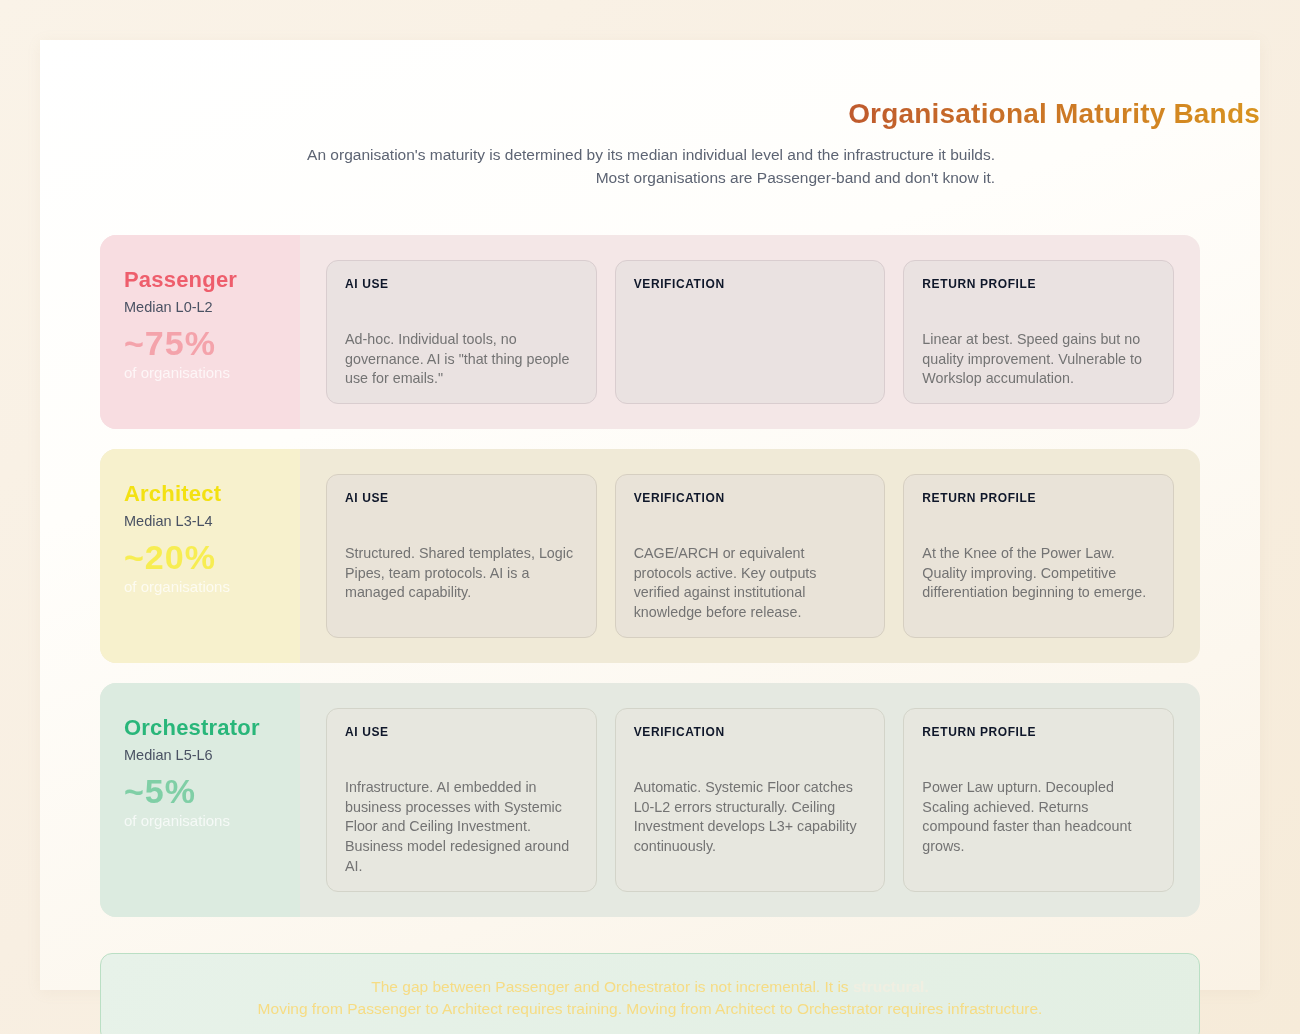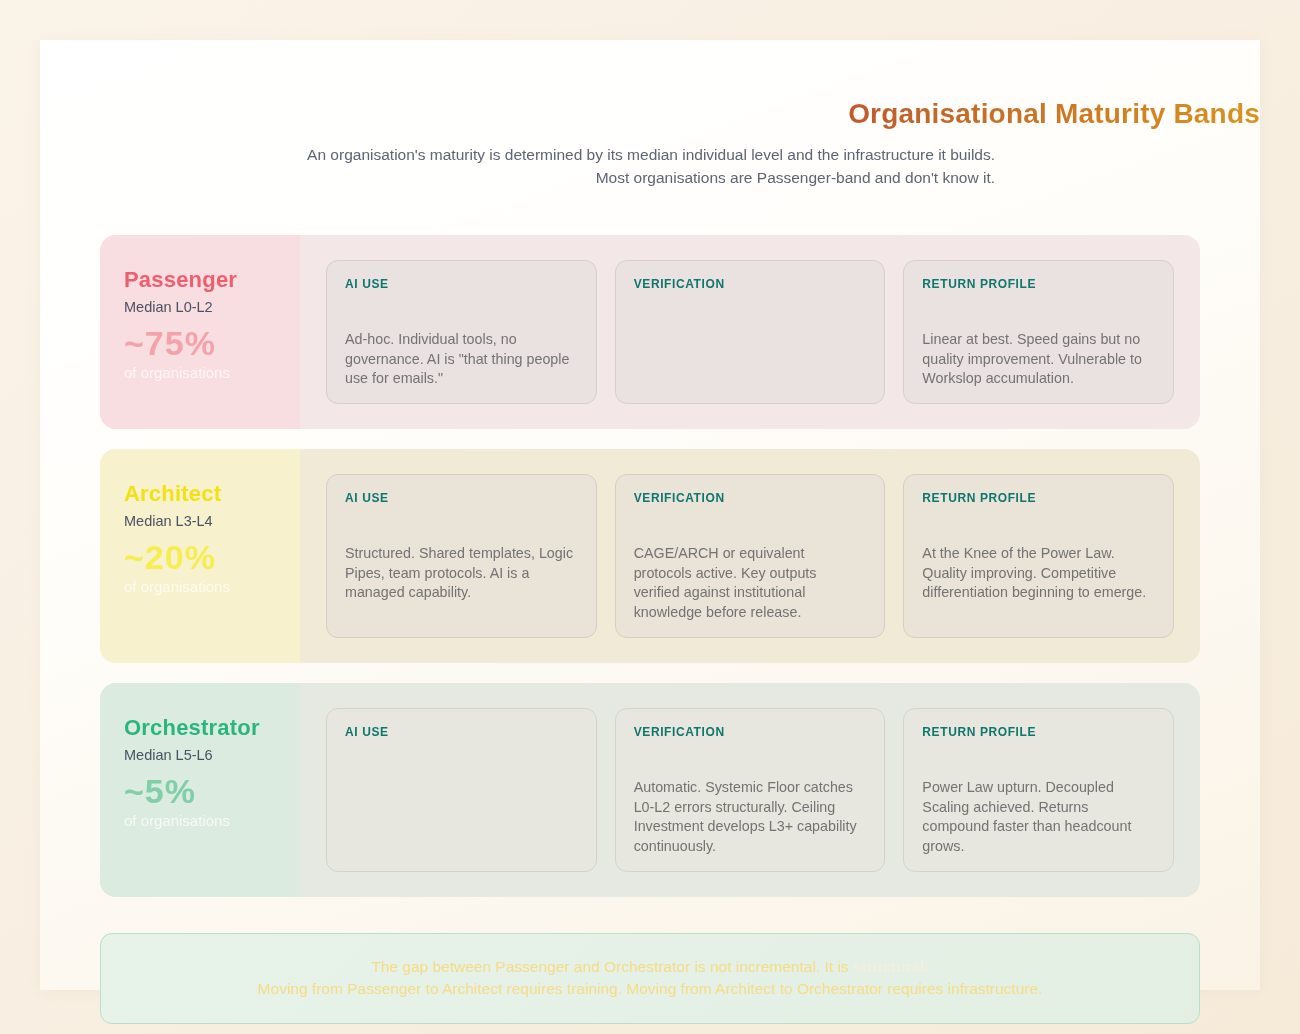--- a/index.html
+++ b/index.html
@@ -59,21 +59,21 @@
   .card {
     flex: 1;
     border-radius: 12px;
     border: 1px solid transparent;
     padding: 16px 18px 14px;
   }
   .card-heading {
     font-size: 12px;
     font-weight: 700;
     letter-spacing: 0.6px;
-    color: #0f766e;
+    color: #0f172a;
     margin-bottom: 9px;
   }
   .card-body {
     font-size: 14.3px;
     line-height: 1.38;
     color: #737373;
     margin-top: 39px;
   }
   
   .band-0 { background: #f4e7e7; }
@@ -173,20 +173,21 @@
     <section class="band band-2">
       <div class="band-label">
         <h2 class="band-name">Orchestrator</h2>
         <div class="band-median">Median L5-L6</div>
         <div class="band-share">~5%</div>
         <div class="band-caption">of organisations</div>
       </div>
       <div class="band-cards">
         <article class="card">
           <h3 class="card-heading">AI USE</h3>
+          <p class="card-body">Infrastructure. AI embedded in business processes with Systemic Floor and Ceiling Investment. Business model redesigned around AI.</p>
         </article>
         <article class="card">
           <h3 class="card-heading">VERIFICATION</h3>
           <p class="card-body">Automatic. Systemic Floor catches L0-L2 errors structurally. Ceiling Investment develops L3+ capability continuously.</p>
         </article>
         <article class="card">
           <h3 class="card-heading">RETURN PROFILE</h3>
           <p class="card-body">Power Law upturn. Decoupled Scaling achieved. Returns compound faster than headcount grows.</p>
         </article>
       </div>

